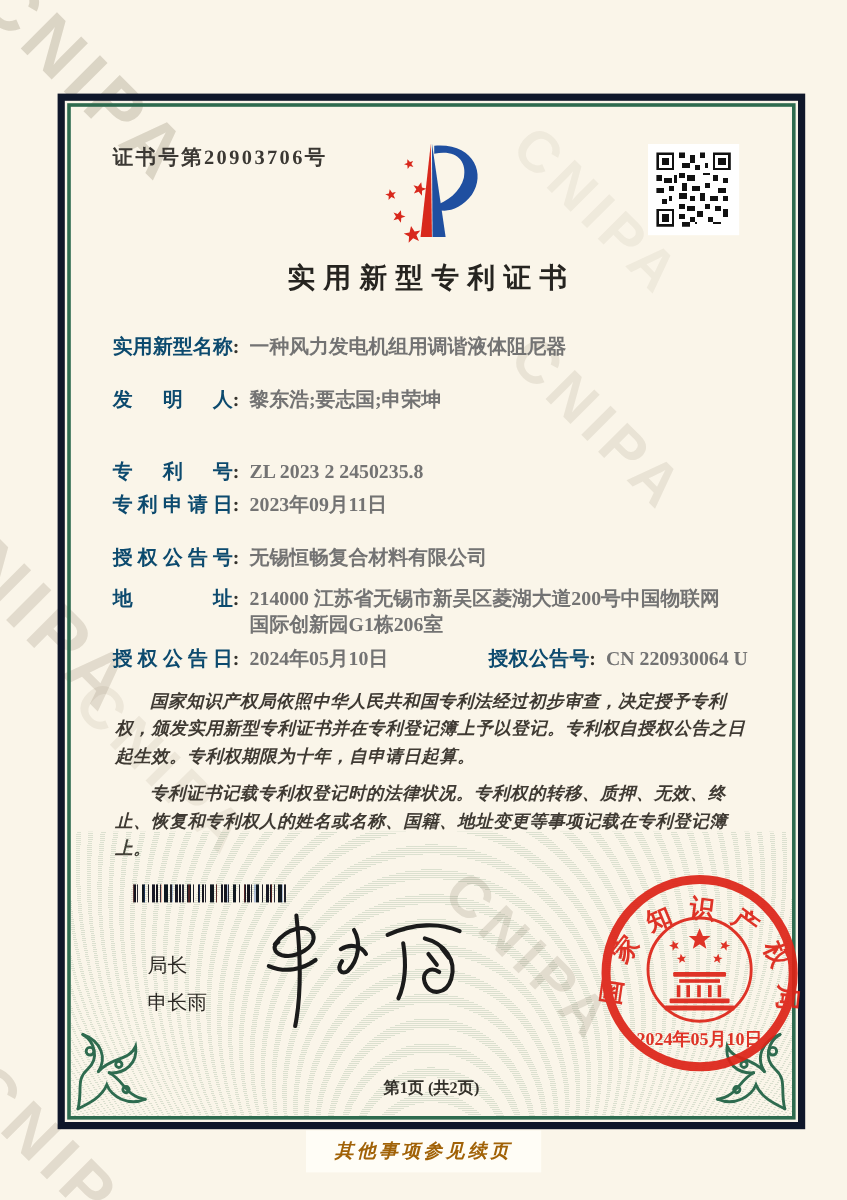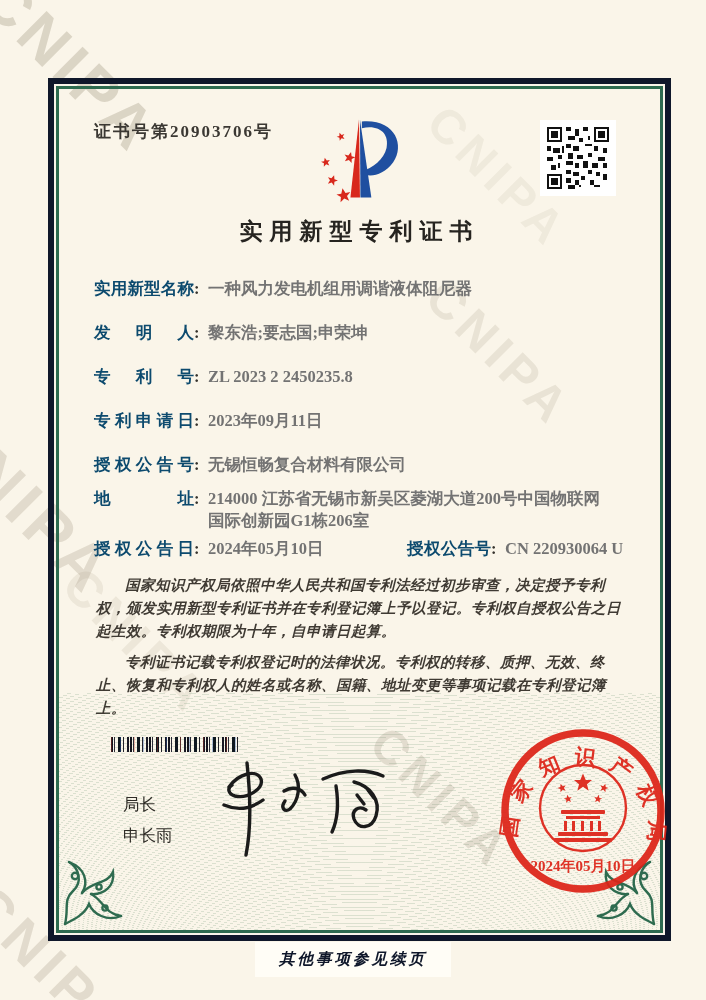--- a/index.html
+++ b/index.html
@@ -33,21 +33,21 @@
       display:flex; align-items:center; justify-content:center;}
   .title{position:absolute; left:0; top:132px; width:100%; text-align:center;
          font-size:23px; font-weight:bold; letter-spacing:7px; color:#262420;}
   
   .fields{position:absolute; left:40px; top:194px; width:540px; font-size:16.5px; font-weight:bold;}
   .frow{position:absolute; left:0; width:540px; line-height:22px;}
   .flabel{display:inline-block; width:100px; text-align:justify; text-align-last:justify;
           vertical-align:top; color:#0c4a6e;}
   .fcolon{display:inline-block; width:14px; vertical-align:top;}
   .fvalue{display:inline-block; vertical-align:top; max-width:420px; white-space:pre-line; color:#737373;}
-  .r1{top:0;} .r2{top:44px;} .r3{top:88px;} .r4{top:132px;} .r5{top:176px;}
+  .r1{top:0;} .r2{top:44px;} .r3{top:104px;} .r4{top:132px;} .r5{top:176px;}
   .r6{top:210px;} .r7{top:260px;}
   .pair2{position:absolute; left:313px; top:0; white-space:nowrap;}
   .pair2 .flabel{width:84px;}
   
   .legal{position:absolute; left:42px; top:490px; width:534px; font-size:14.5px;
          line-height:23px; font-style:italic; font-weight:bold; color:#3f3a33; letter-spacing:0.5px;}
   .legal p{margin:0 0 8px 0; text-indent:2em;}
   
   .waveband{position:absolute; left:5px; right:5px; bottom:5px; height:237px; z-index:2;
     background:
@@ -75,21 +75,21 @@
   .signer{position:absolute; left:64px; top:96px; z-index:4; font-size:16.5px;
           font-weight:normal; color:#2e2b26; line-height:31px;}
   .signature{position:absolute; left:148px; top:62px; width:190px; height:108px; z-index:4;}
   
   .seal{position:absolute; left:444px; top:642px; width:170px; height:170px; z-index:4;}
   
   .pageinfo{position:absolute; left:0; bottom:14px; width:100%; text-align:center;
             font-size:13.5px; font-weight:bold; color:#33302a; z-index:4;}
   .footnote-wrap{position:absolute; left:0; top:942px; width:100%; text-align:center; z-index:2;}
   .footnote{display:inline-block; background:#fffdf6; padding:7px 24px; font-size:15.5px;
-            font-weight:bold; font-style:italic; color:#0f172a; letter-spacing:3px;}
+            font-weight:bold; font-style:italic; color:#a16207; letter-spacing:3px;}
 </style>
 </head>
 <body>
 
 <div class="page">
 
   <span class="wm wm1">CNIPA</span>
   <span class="wm wm2">CNIPA</span>
   <span class="wm wm3">CNIPA</span>
   <span class="wm wm4">CNIPA</span>
@@ -249,20 +249,21 @@
           <path d="M88,20 C94,30 92,45 83,54 C78,58 73,53 78,46"></path>
           <path d="M77,36 C85,31 94,33 98,40"></path>
           <path d="M116,24 C138,14 160,14 176,21"></path>
           <path d="M129,31 C132,50 130,66 125,77"></path>
           <path d="M147,27 C163,31 174,45 169,61 C165,74 151,75 147,64 C144,55 152,50 159,55"></path>
           <path d="M150,40 l7,9"></path>
           <path d="M161,35 l6,8"></path>
         </g>
       </svg>
 
+      <div class="pageinfo">第1页 (共2页)</div>
     </div>
 
     <svg class="seal" viewBox="0 0 170 170">
       <defs>
         <path id="sealArc" d="M 20 116 A 66 66 0 1 1 150 116" fill="none"></path>
         <path id="sstar" d="M0,-10 L2.9,-3.1 L9.5,-3.1 L4.2,1.2 L5.9,8.1 L0,4 L-5.9,8.1 L-4.2,1.2 L-9.5,-3.1 L-2.9,-3.1 Z"></path>
       </defs>
       <g opacity="0.93">
         <circle cx="85" cy="85" r="78" fill="none" stroke="#dd2418" stroke-width="7.5"></circle>
         <text font-family="'Liberation Serif','DejaVu Serif',serif" font-size="21" font-weight="bold" fill="#dd2418" letter-spacing="13">

